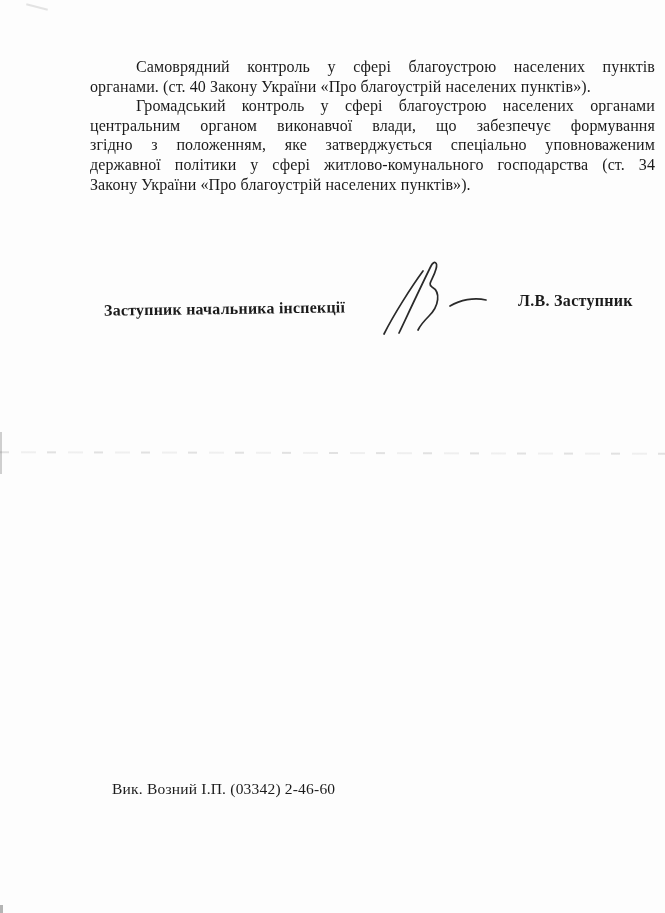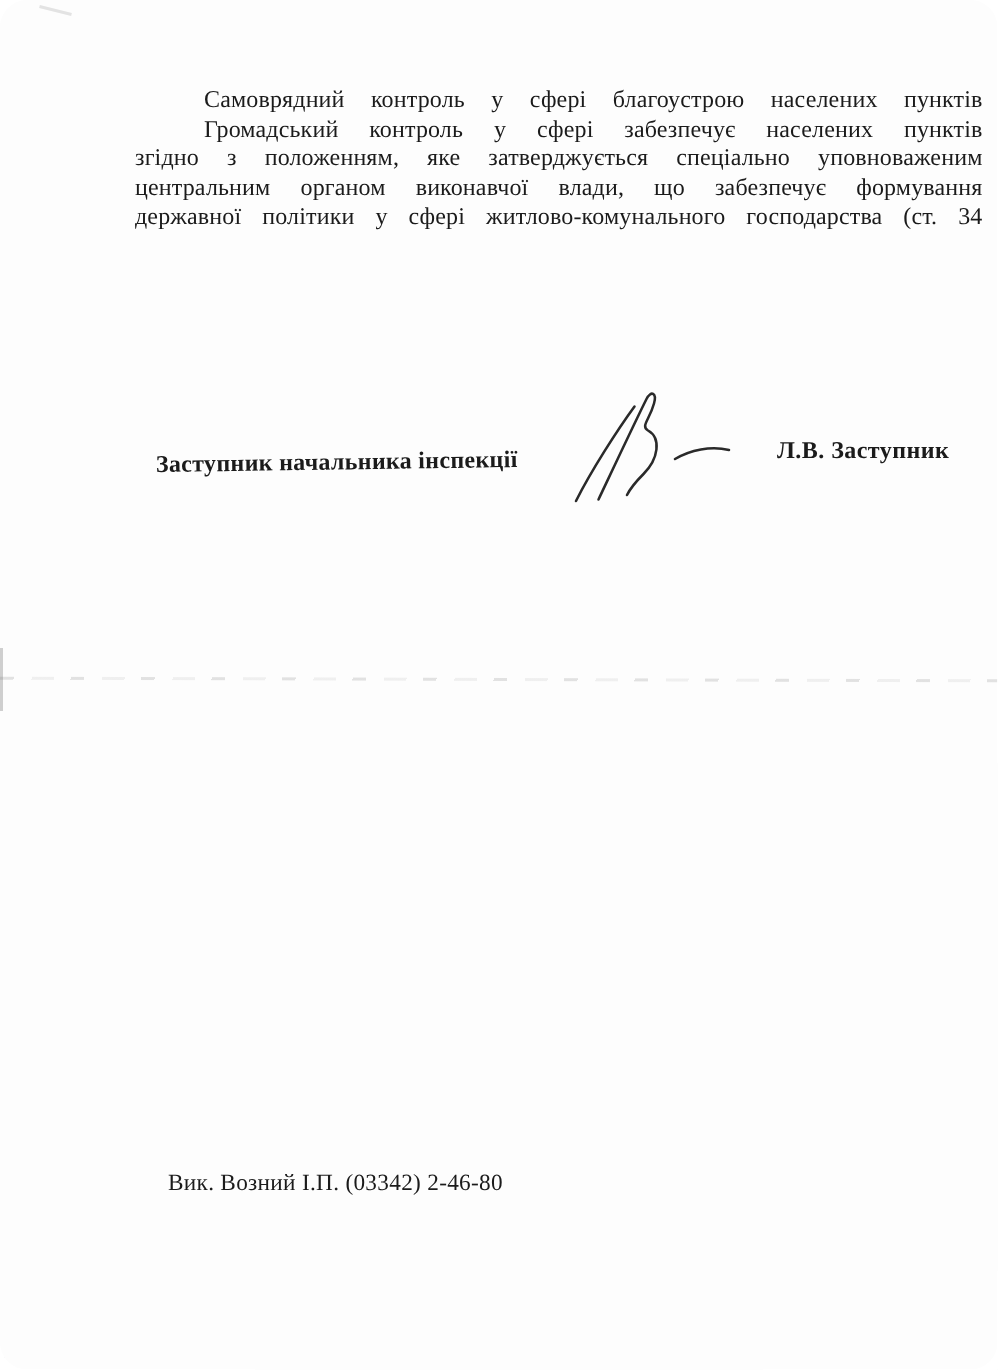--- a/index.html
+++ b/index.html
@@ -8,21 +8,20 @@
     background: #ffffff;
   }
   .page {
     position: relative;
     width: 665px;
     height: 913px;
     background: #fdfdfd;
     font-family: "Liberation Serif", serif;
     color: #1b1b1b;
     overflow: hidden;
-    border-radius: 18px;
   }
   
   .para-block {
     position: absolute;
     left: 90px;
     top: 57px;
     width: 565px;
   }
   .line {
     font-size: 16px;
@@ -113,35 +112,37 @@
 </style>
 </head>
 <body>
 
 <div class="page">
 
   <div class="top-smudge"></div>
 
   <div class="para-block">
     <div class="line indent">Самоврядний контроль у сфері благоустрою населених пунктів</div>
-    <div class="line indent">Громадський контроль у сфері забезпечує населених пунктів</div>
+    <div class="line last">органами. (ст. 40 Закону України «Про благоустрій населених пунктів»).</div>
+    <div class="line indent">Громадський контроль у сфері благоустрою населених органами</div>
+    <div class="line">центральним органом виконавчої влади, що забезпечує формування</div>
     <div class="line">згідно з положенням, яке затверджується спеціально уповноваженим</div>
-    <div class="line">центральним органом виконавчої влади, що забезпечує формування</div>
     <div class="line">державної політики у сфері житлово-комунального господарства (ст. 34</div>
+    <div class="line last">Закону України «Про благоустрій населених пунктів»).</div>
   </div>
 
   <div class="sig-title">Заступник начальника інспекції</div>
 
   <svg class="sig-mark" viewBox="0 0 130 90" fill="none" xmlns="http://www.w3.org/2000/svg">
     <path d="M6 78 C16 58 34 30 45 15" stroke="#2a2a2a" stroke-width="1.7" stroke-linecap="round"></path>
     <path d="M21 77 C30 58 45 26 53 10 C56 4 60 6 58 13 C55 24 49 28 54 31 C63 36 61 50 51 60 C46 65 42 70 40 74" stroke="#2a2a2a" stroke-width="1.7" stroke-linecap="round"></path>
     <path d="M72 50 C82 44 96 41 108 44" stroke="#2a2a2a" stroke-width="1.7" stroke-linecap="round"></path>
   </svg>
 
   <div class="sig-name">Л.В. Заступник</div>
 
   <div class="scan-crease"></div>
   <div class="edge-mark-left"></div>
   <div class="corner-speck"></div>
 
-  <div class="footer-line">Вик. Возний І.П. (03342) 2-46-80</div>
+  <div class="footer-line">Вик. Возний І.П. (03342) 2-46-60</div>
 
 </div>
 
 </body></html>

